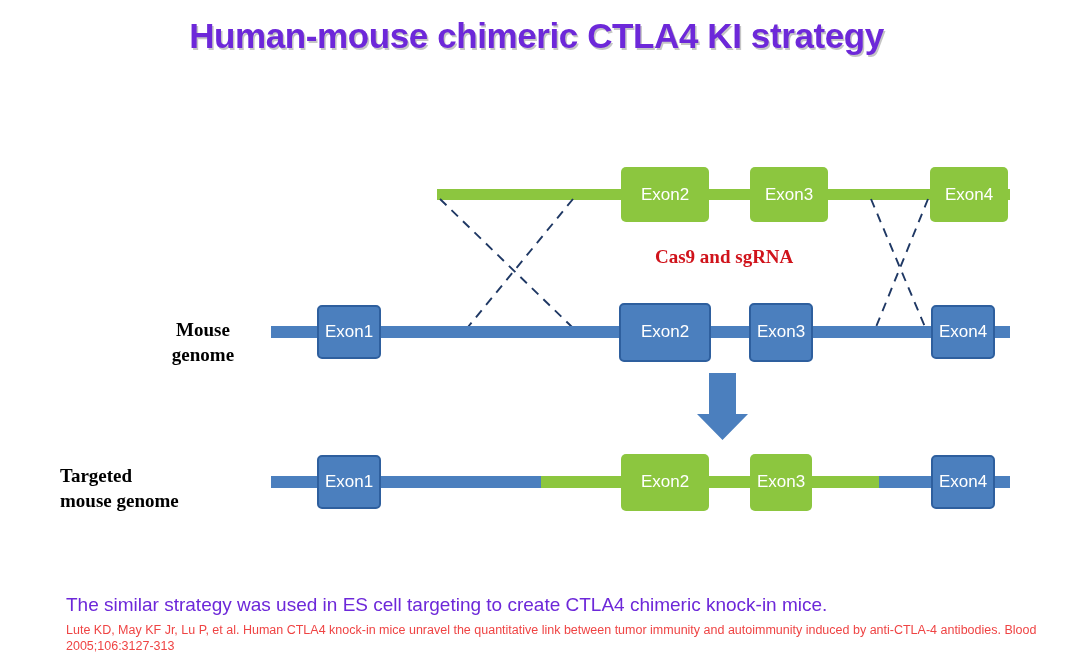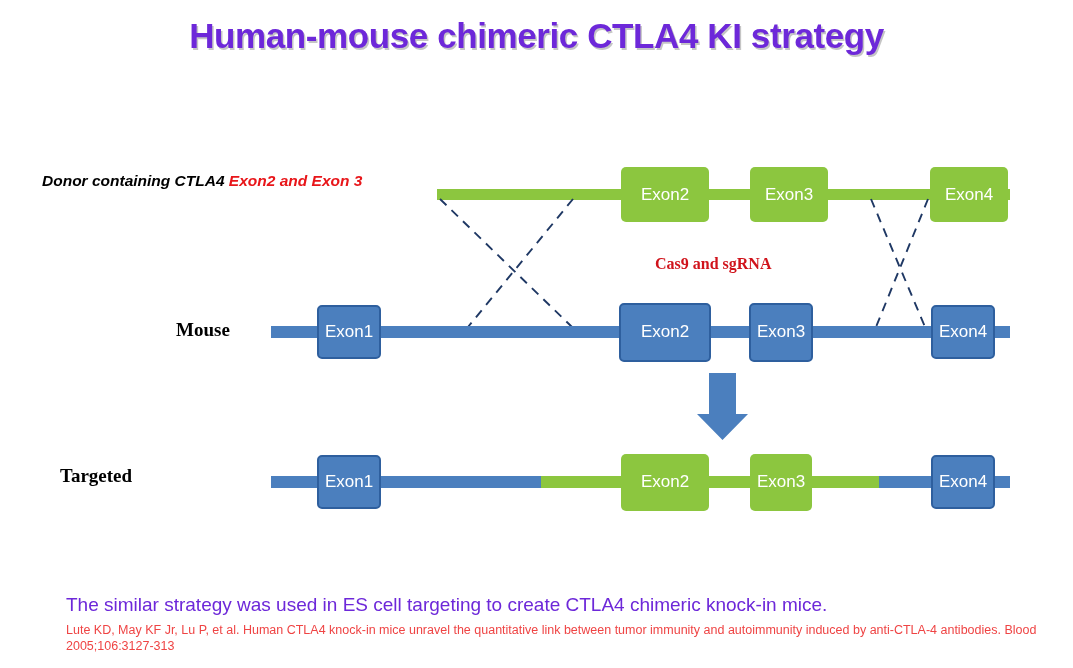--- a/index.html
+++ b/index.html
@@ -65,24 +65,24 @@
     left: 60px;
     top: 463px;
     width: 235px;
     text-align: left;
   }
 
   
   .cas9-label {
     position: absolute;
     left: 655px;
-    top: 255px;
+    top: 246px;
     font-family: "Liberation Serif", serif;
     font-weight: bold;
-    font-size: 16px;
+    font-size: 19px;
     color: #D0131B;
     white-space: nowrap;
   }
 
   
   #diagram-svg {
     position: absolute;
     left: 0;
     top: 0;
     width: 1073px;
@@ -117,31 +117,30 @@
     line-height: 16px;
     color: #ef4444;
   }
 </style>
 </head>
 <body>
 
 <div class="slide-title">Human-mouse chimeric CTLA4 KI strategy</div>
 
 <div class="donor-caption">
-  <div>
-    <span>Donor containing CTLA4 </span><span class="red">Exon2 and Exon 3</span>
-  </div>
 </div>
 
 <div class="row-label" id="mouse-genome-label">
   <div>Mouse</div>
+  <div>genome</div>
 </div>
 
 <div class="row-label" id="targeted-genome-label">
   <div>Targeted</div>
+  <div>mouse genome</div>
 </div>
 
 <div class="cas9-label">Cas9 and sgRNA</div>
 
 <svg id="diagram-svg" viewBox="0 0 1073 668">
 
   <g>
     <rect x="437" y="189" width="573" height="11" fill="#8CC63F"></rect>
 
     <rect x="621" y="167" width="88" height="55" rx="5" ry="5" fill="#8CC63F"></rect>

